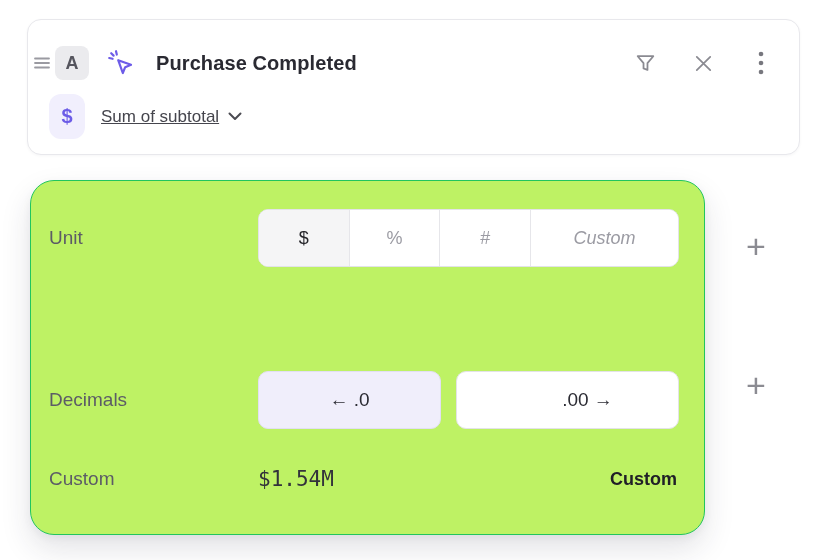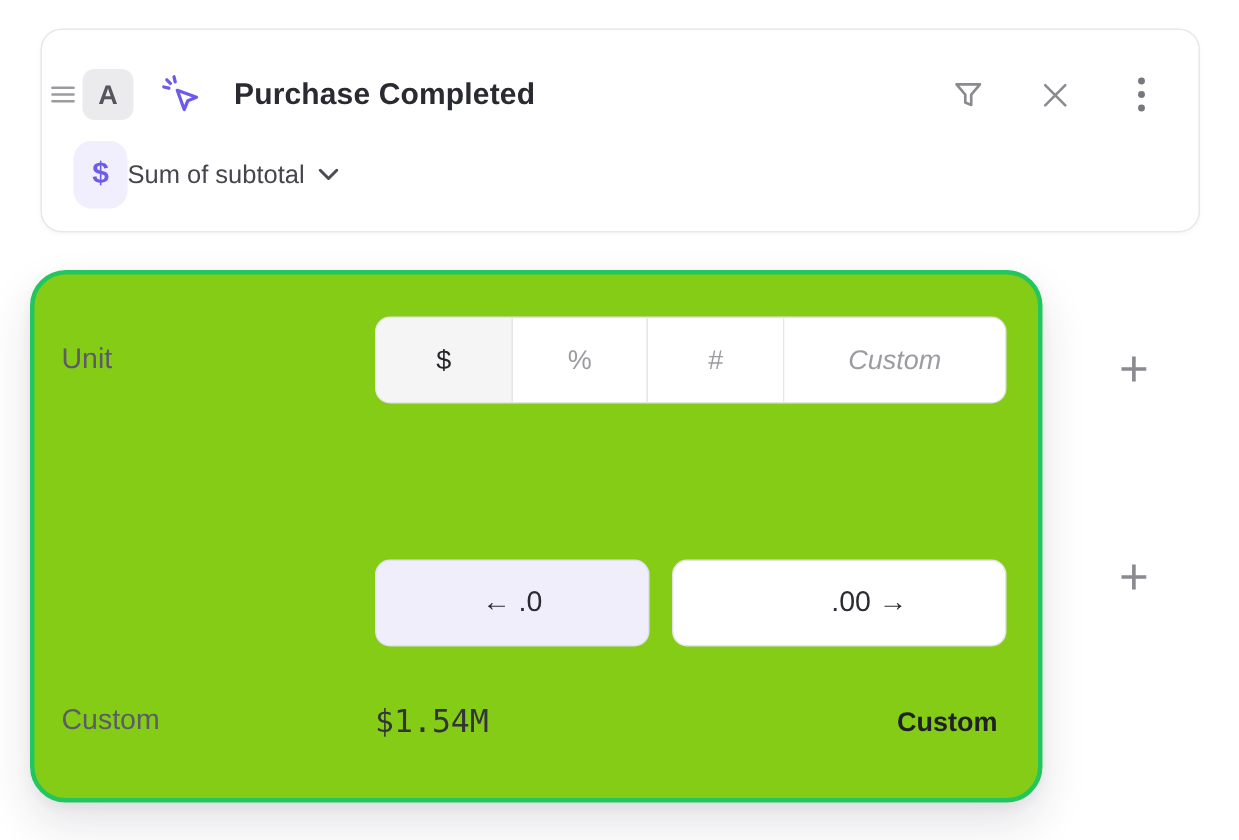--- a/index.html
+++ b/index.html
@@ -40,27 +40,27 @@
   }
   .card-row2 {
     position:absolute; left:21px; top:74px; height:45px;
     display:flex; align-items:center; cursor:pointer;
   }
   .metric-badge {
     width:36px; height:45px; border-radius:12px; background:#f1effd;
     display:flex; align-items:center; justify-content:center;
     font-size:20px; font-weight:700; color:#6c5ce7;
   }
-  .metric-label { font-size:17px; color:#45454d; }
+  .metric-label { margin-left:16px; font-size:17px; color:#45454d;text-decoration:underline; }
   .metric-chevron { margin-left:9px; display:flex; align-items:center; }
 
   
   .format-panel {
-    position:absolute; left:20px; top:180px; width:675px; height:355px;
-    background:#84cc16; border:3px solid #22c55e; border-radius:24px;
+    position:absolute; left:30px; top:180px; width:675px; height:355px;
+    background:#bef264; border:1px solid #22c55e; border-radius:24px;
     box-shadow:0 14px 30px rgba(35,35,60,.13), 0 3px 8px rgba(35,35,60,.05);
   }
   .panel-row { position:absolute; left:0; width:100%; height:58px; }
   .row-label {
     position:absolute; left:18px; top:0; height:100%;
     display:flex; align-items:center;
     font-size:19px; color:#5c5c66;
   }
   .row-control { position:absolute; left:227px; top:0; width:421px; height:100%; }
 
@@ -175,20 +175,21 @@
         <button class="seg selected">$</button>
         <button class="seg">%</button>
         <button class="seg">#</button>
         <button class="seg seg-custom">Custom</button>
       </div>
     </div>
   </div>
 
 
   <div class="panel-row" style="top:190px">
+    <div class="row-label">Decimals</div>
     <div class="row-control">
       <div class="dec-group">
         <button class="dec-btn selected">← .0</button>
         <button class="dec-btn unselected">.00 →</button>
       </div>
     </div>
   </div>
 
   <div class="panel-row" style="top:272px; height:52px">
     <div class="row-label">Custom</div>

